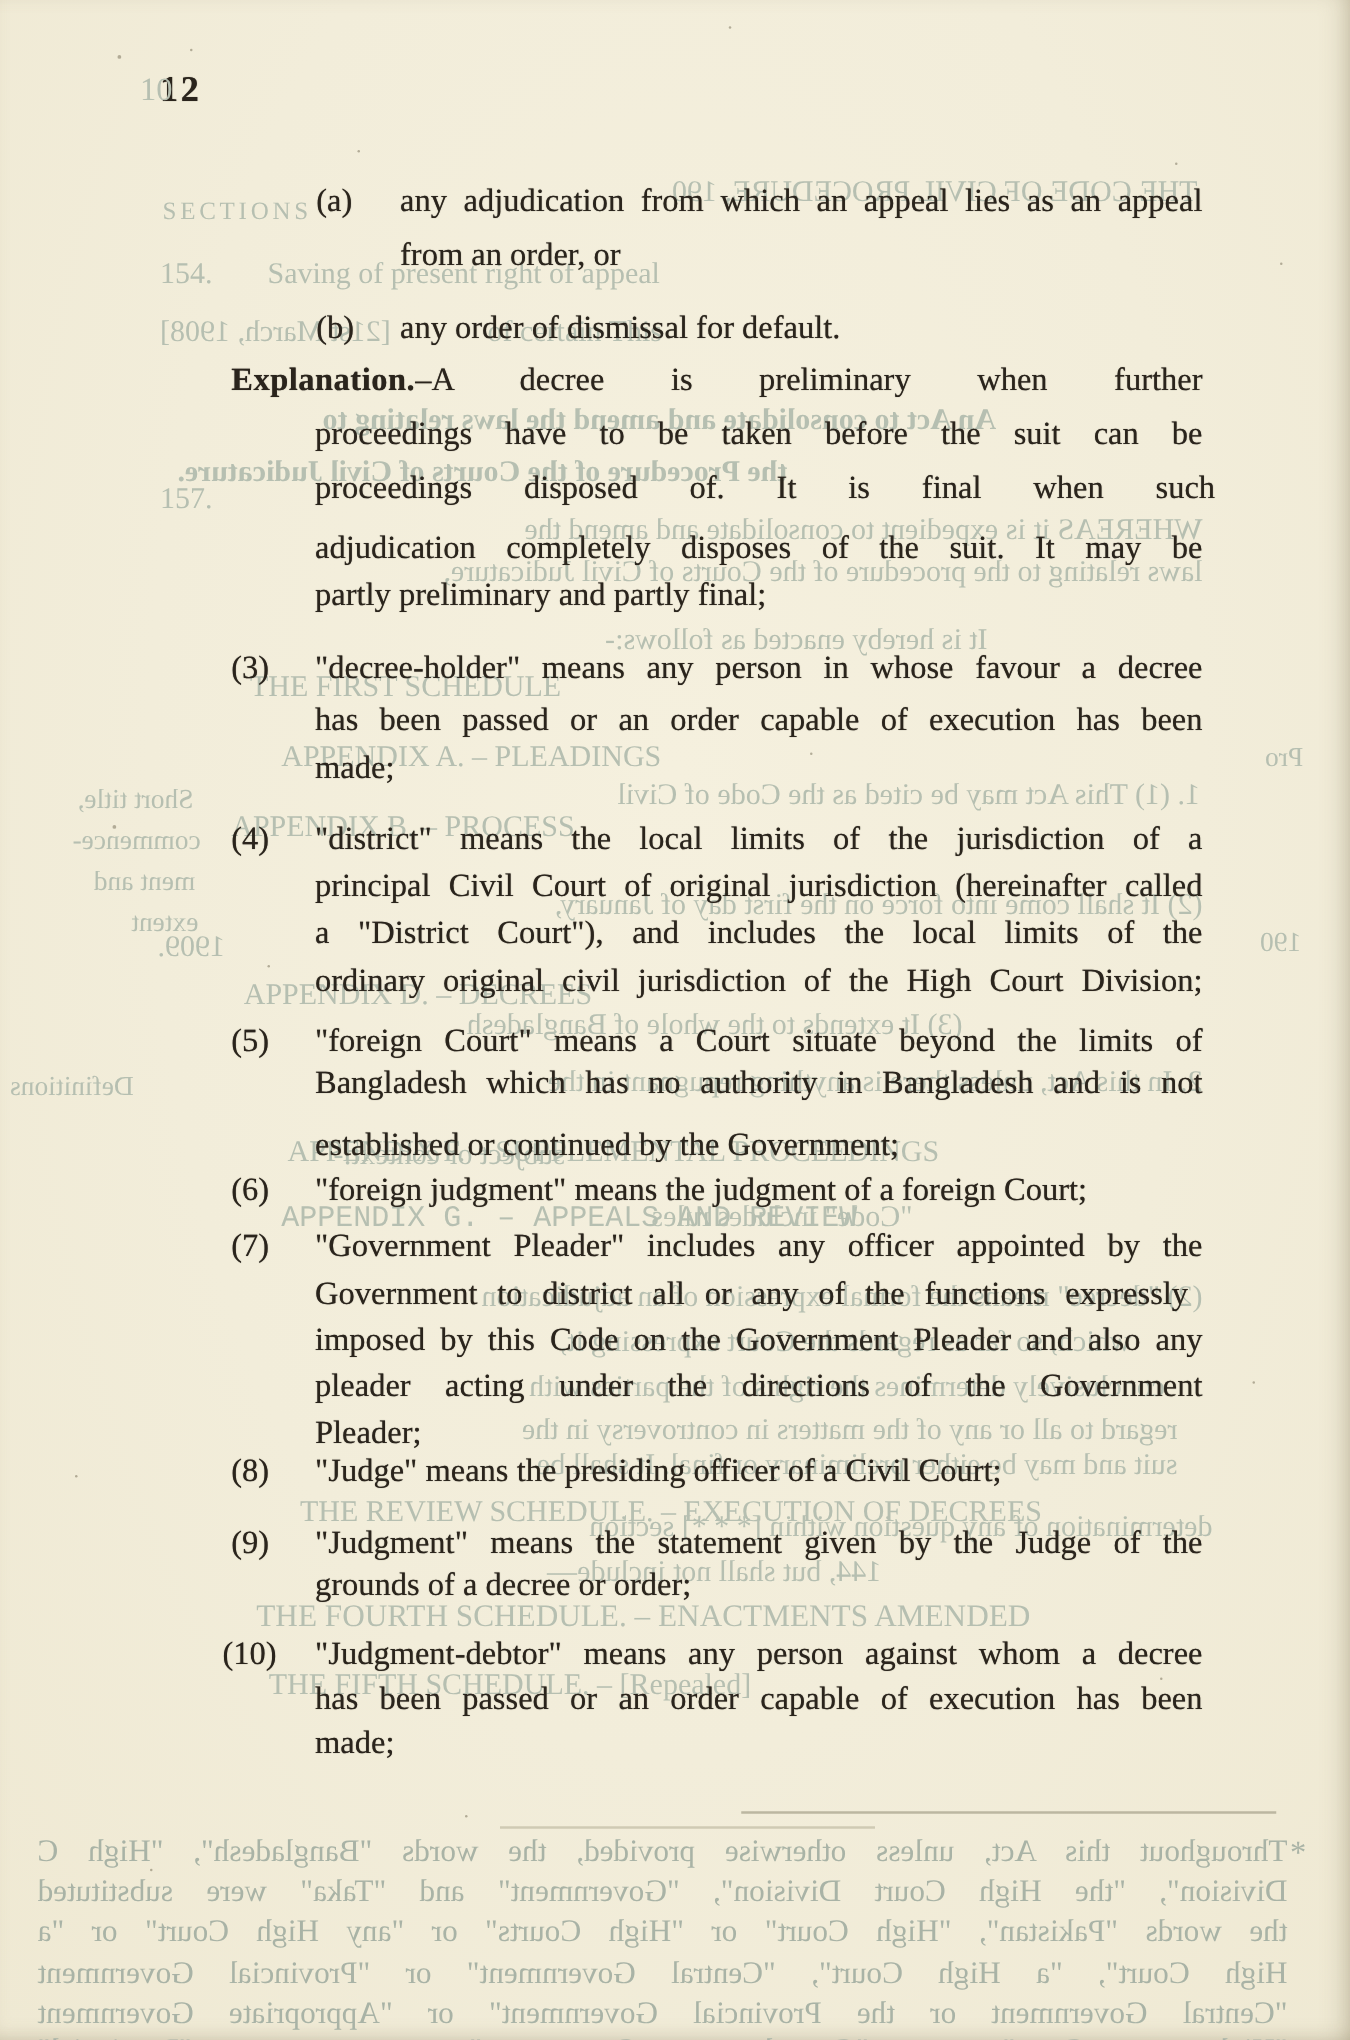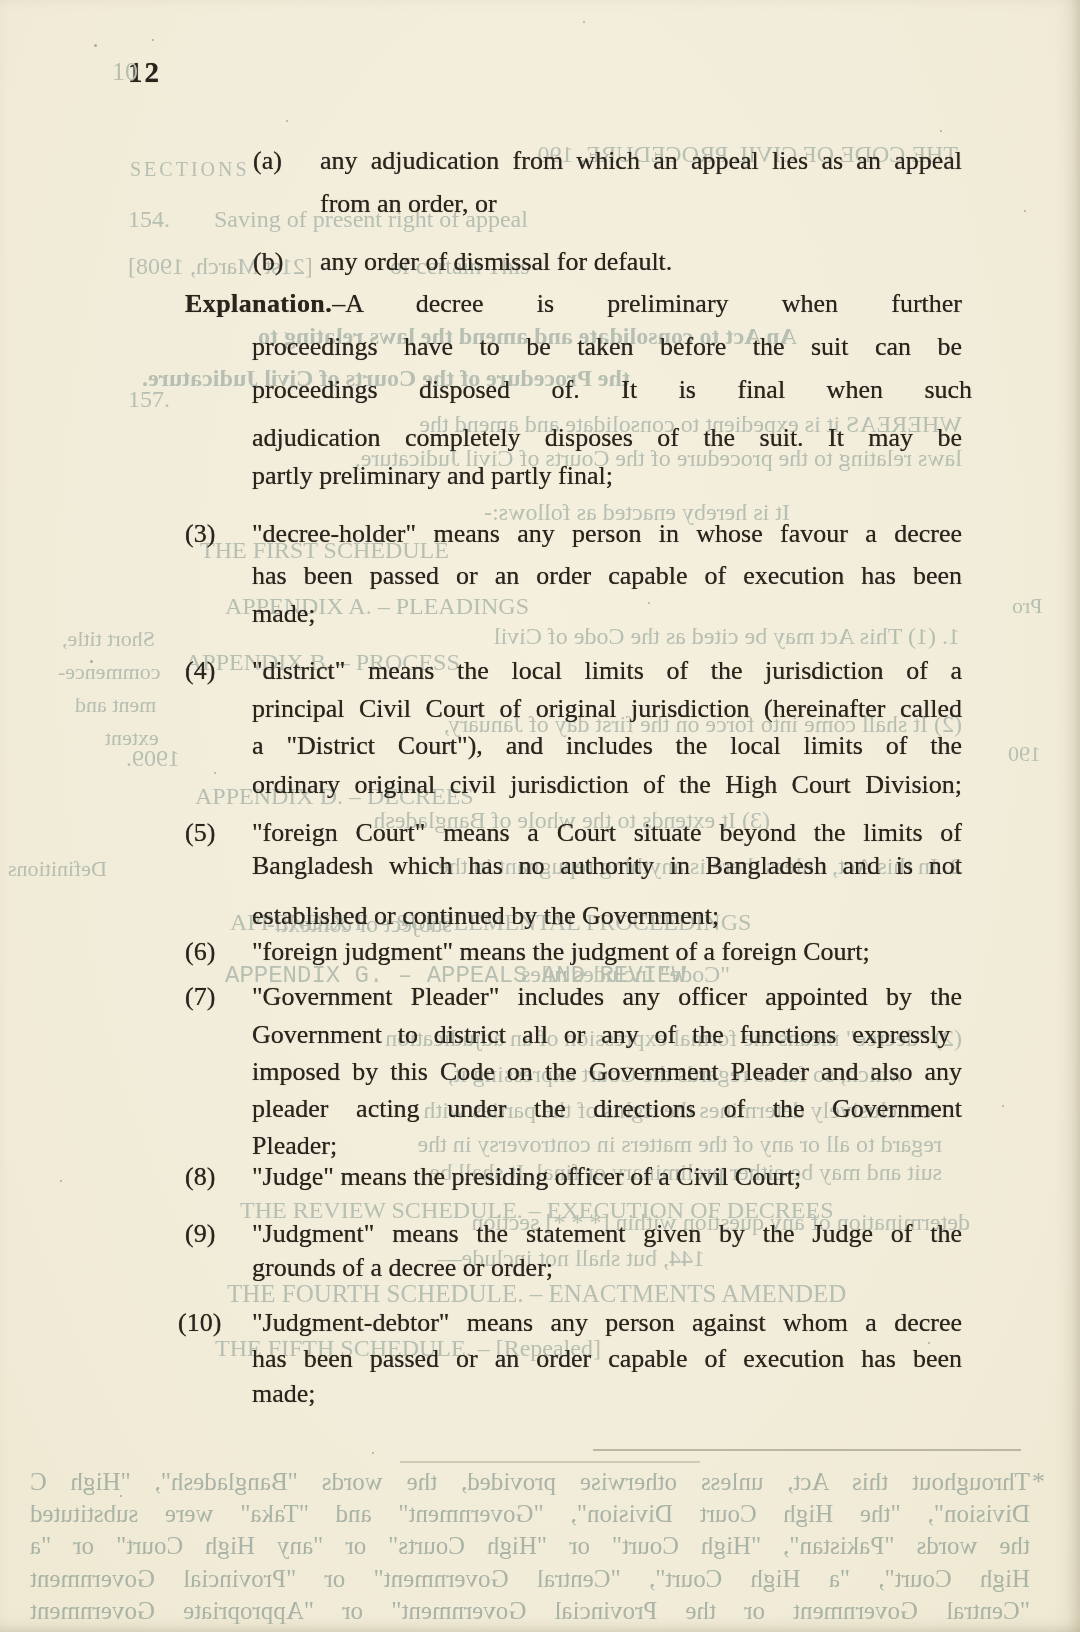--- a/index.html
+++ b/index.html
@@ -40,21 +40,21 @@
       <div class="g" style="left: 214px; top: 205px;">Saving of present right of appeal</div>
       <div class="g" style="left: 390px; top: 252px;">of certain This</div>
       <div class="g" style="left: 128px; top: 385px;">157.</div>
       <div class="g" style="left: 200px; top: 536px;">THE FIRST SCHEDULE</div>
       <div class="g" style="left: 225px; top: 592px;">APPENDIX A. – PLEADINGS</div>
       <div class="g" style="left: 185px; top: 648px;">APPENDIX B. – PROCESS</div>
       <div class="g" style="left: 195px; top: 782px;">APPENDIX D. – DECREES</div>
       <div class="g" style="left: 230px; top: 908px;">APPENDIX F. – SUPPLEMENTAL PROCEEDINGS</div>
       <div class="g" style="left: 225px; top: 962px; font-family: Liberation Mono, monospace;">APPENDIX G. – APPEALS AND REVIEW</div>
       <div class="g" style="left: 240px; top: 1196px;">THE REVIEW SCHEDULE. – EXECUTION OF DECREES</div>
-      <div class="g" style="left: 205px; top: 1280px; font-size: 25px; margin-left: 22px;">THE FOURTH SCHEDULE. – ENACTMENTS AMENDED</div>
+      <div class="g" style="left: 205px; top: 1280px; font-size: 25px;">THE FOURTH SCHEDULE. – ENACTMENTS AMENDED</div>
       <div class="g" style="left: 215px; top: 1334px; font-size: 24px;">THE FIFTH SCHEDULE. – [Repealed]</div>
       <div class="g gm" style="left: 258px; top: 140px; width: 700px;">THE CODE OF CIVIL PROCEDURE, 190</div>
       <div class="g gm" style="left: 128px; top: 252px;">[21st March, 1908]</div>
       <div class="g gm gb" style="left: 258px; top: 322px;">An Act to consolidate and amend the laws relating to</div>
       <div class="g gm gb" style="left: 142px; top: 364px;">the Procedure of the Courts of Civil Judicature.</div>
       <div class="g gm" style="left: 142px; top: 410px; width: 820px;">WHEREAS it is expedient to consolidate and amend the</div>
       <div class="g gm" style="left: 132px; top: 444px; width: 830px;">laws relating to the procedure of the Courts of Civil Judicature,</div>
       <div class="g gm" style="left: 330px; top: 498px; width: 460px;">It is hereby enacted as follows:-</div>
       <div class="g gm" style="left: 145px; top: 622px; width: 815px;">1. (1) This Act may be cited as the Code of Civil</div>
       <div class="g gm" style="left: 62px; top: 625px; font-size: 22px;">Short title,</div>

